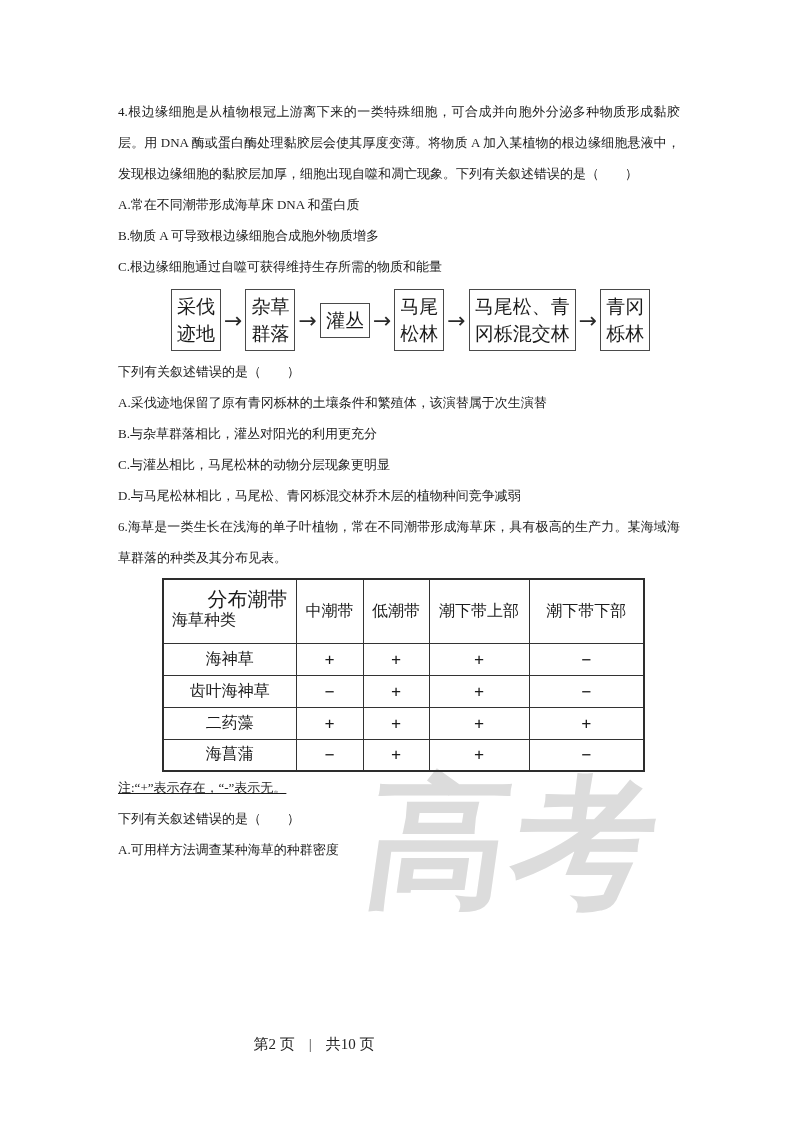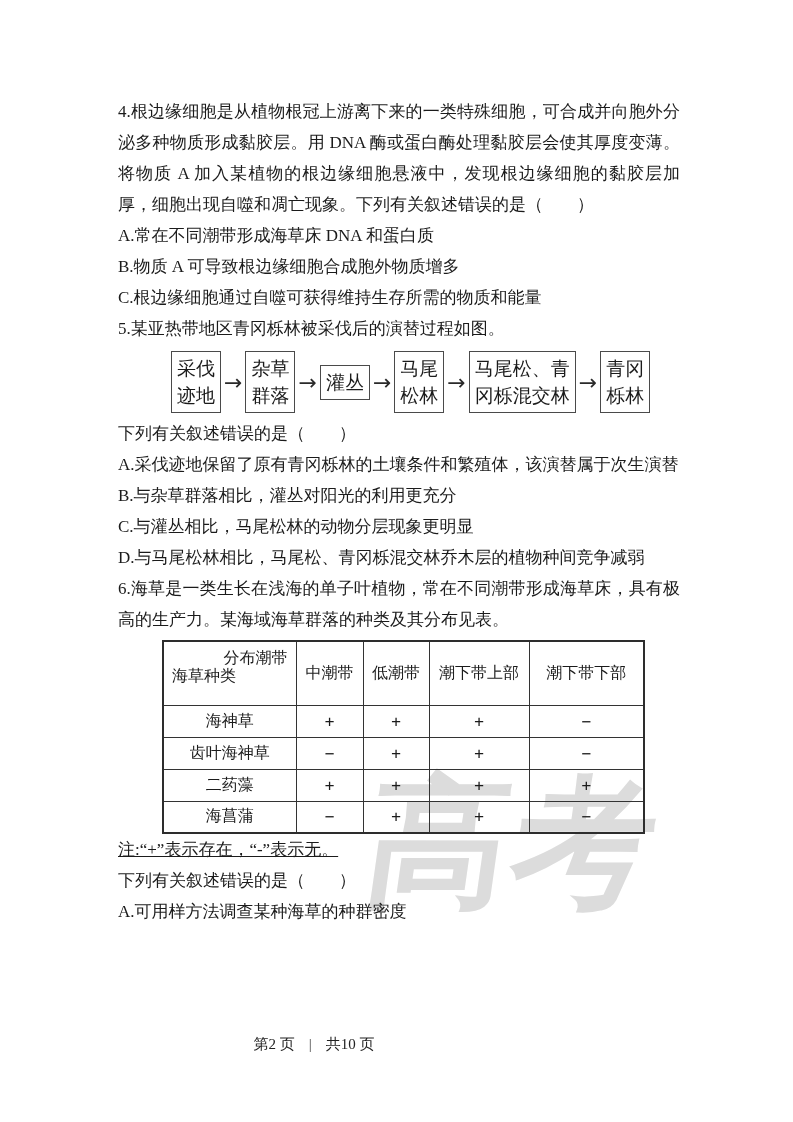--- a/index.html
+++ b/index.html
@@ -33,21 +33,21 @@
   .content {
     position: absolute;
     left: 118px;
     top: 96px;
     width: 562px;
     z-index: 1;
   }
 
   p.line {
     margin: 0;
-    font-size: 17px;
+    font-size: 13px;
     line-height: 31px;
     text-align: justify;
   }
   p.nojust { text-align: left; }
 
   
   .flowchart {
     display: flex;
     align-items: center;
     margin: 7px 0 5px 53px;
@@ -91,22 +91,22 @@
 
   .corner {
     position: relative;
     padding: 0;
     background: linear-gradient(to bottom right,
       transparent calc(50% - 0.7px),
       #3a3a3a calc(50% - 0.7px),
       #3a3a3a calc(50% + 0.7px),
       transparent calc(50% + 0.7px));
   }
-  .corner .ct { position: absolute; top: 6px; right: 8px; font-size: 16px; }
-  .corner .cb { position: absolute; bottom: 18px; left: 8px; font-size: 16px; }
+  .corner .ct { position: absolute; top: 6px; right: 8px; font-size: 20px; }
+  .corner .cb { position: absolute; bottom: 12px; left: 8px; font-size: 16px; }
 
   .note { margin-top: 14px; text-decoration: underline; }
 
   .footer {
     position: absolute;
     left: 0;
     top: 1035px;
     width: 628px;
     text-align: center;
     font-size: 15px;
@@ -126,21 +126,20 @@
   <div class="content">
 
     <div>
       <p class="line">4.根边缘细胞是从植物根冠上游离下来的一类特殊细胞，可合成并向胞外分泌多种物质形成黏胶层。用 DNA 酶或蛋白酶处理黏胶层会使其厚度变薄。将物质 A 加入某植物的根边缘细胞悬液中，发现根边缘细胞的黏胶层加厚，细胞出现自噬和凋亡现象。下列有关叙述错误的是（　　）</p>
       <p class="line nojust">A.常在不同潮带形成海草床 DNA 和蛋白质</p>
       <p class="line nojust">B.物质 A 可导致根边缘细胞合成胞外物质增多</p>
       <p class="line nojust">C.根边缘细胞通过自噬可获得维持生存所需的物质和能量</p>
     </div>
 
     <div>
-      <p class="line nojust">5.某亚热带地区青冈栎林被采伐后的演替过程如图。</p>
 
       <div class="flowchart">
         <div class="fbox">采伐
 迹地</div>
         <div class="farrow">→</div>
         <div class="fbox">杂草
 群落</div>
         <div class="farrow">→</div>
         <div class="fbox">灌丛</div>
         <div class="farrow">→</div>

